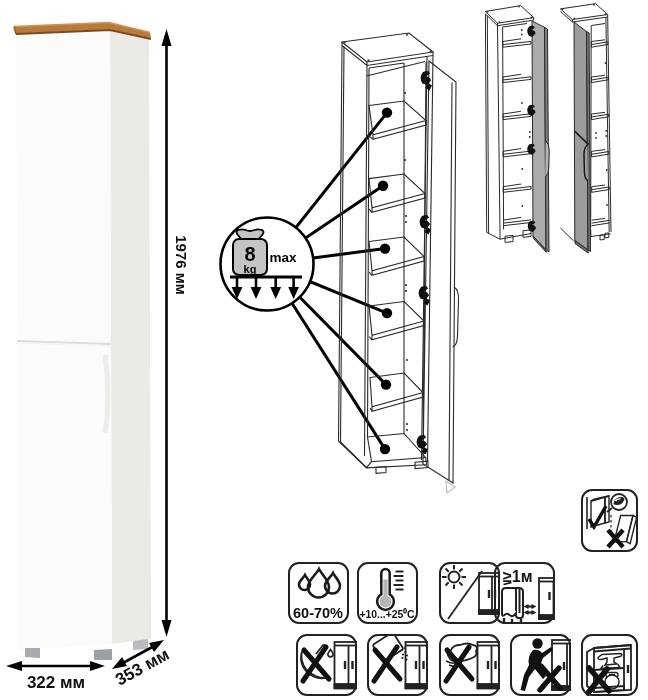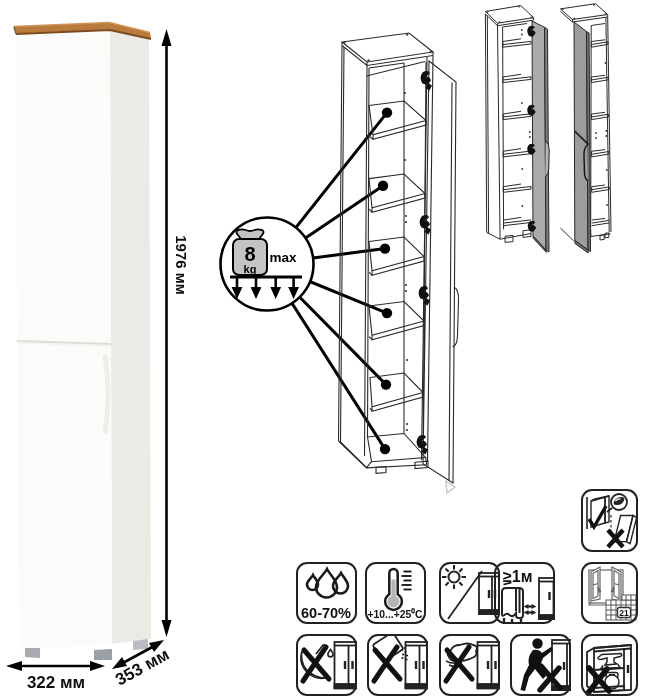--- a/index.html
+++ b/index.html
@@ -322,31 +322,31 @@
   <path d="M31,19 L26,23" stroke="#222" stroke-width="1.8"></path>
   <g transform="rotate(14 44 42)" stroke="#222" stroke-width="1.4" fill="none">
     <polygon points="36,28 48,25 48,52 36,55"></polygon>
     <polygon points="48,25 52,26 52,53 48,52"></polygon>
   </g>
   <path d="M30,26 L30,46" stroke="#222" stroke-width="1.2" stroke-dasharray="2.5,2.5" fill="none"></path>
   <path d="M27,41 L42,58 M42,41 L27,58" stroke="#111" stroke-width="4.4" fill="none"></path>
   <rect x="1" y="1" width="55" height="61" rx="10" fill="none" stroke="#222" stroke-width="2"></rect>
 </svg></div>
 
-<div class="ic" style="left:296px;top:562px"><svg width="61" height="62" viewBox="0 0 61 62">
+<div class="ic" style="left:288px;top:562px"><svg width="61" height="62" viewBox="0 0 61 62">
   <g fill="none" stroke="#1a1a1a" stroke-width="2.6">
     <path d="M31,7 C34,13 41,18 41,25 A10.5,10.5 0 1 1 20,25 C20,18 28,13 31,7 Z"></path>
     <path d="M45,11 C47,15 52,19 52,24 A7.5,7.5 0 1 1 37,24 C37,19 43,15 45,11 Z"></path>
     <path d="M17,13 C18.5,16 22,19 22,22.5 A5.5,5.5 0 1 1 11,22.5 C11,19 15.5,16 17,13 Z"></path>
   </g>
   <text x="30" y="55.5" font-size="14.5" font-weight="bold" fill="#111" text-anchor="middle">60-70%</text>
   <rect x="1" y="1" width="59" height="60" rx="10" fill="none" stroke="#222" stroke-width="2"></rect>
 </svg></div>
 
-<div class="ic" style="left:365px;top:562px"><svg width="61" height="62" viewBox="0 0 61 62">
+<div class="ic" style="left:357px;top:562px"><svg width="61" height="62" viewBox="0 0 61 62">
   <circle cx="28.5" cy="39.5" r="8.4" fill="#fff" stroke="#1a1a1a" stroke-width="2.5"></circle>
   <circle cx="28.5" cy="39.5" r="6" fill="#b5b5b5"></circle>
   <path d="M24.3,33 L24.3,11.2 A4.2,4.2 0 0 1 32.7,11.2 L32.7,33" fill="#fff" stroke="#1a1a1a" stroke-width="2.5"></path>
   <rect x="26.4" y="17.5" width="4.2" height="17" fill="#b5b5b5"></rect>
   <path d="M26.4,34 h4.2 v3 h-4.2 z" fill="#b5b5b5"></path>
   <g stroke="#1a1a1a" stroke-width="1.9">
     <line x1="38.5" y1="9.5" x2="46.5" y2="9.5"></line>
     <line x1="36.5" y1="14" x2="46.5" y2="14"></line>
     <line x1="38.5" y1="18.5" x2="46.5" y2="18.5"></line>
     <line x1="36.5" y1="23" x2="46.5" y2="23"></line>
@@ -401,40 +401,20 @@
   <g stroke="#222" stroke-width="1.8" fill="none">
     <rect x="45" y="16" width="17" height="41"></rect>
     <line x1="45" y1="19.5" x2="62" y2="19.5"></line>
     <line x1="59.5" y1="19.5" x2="59.5" y2="53"></line>
     <rect x="45" y="53" width="17" height="4" fill="#222"></rect>
     <line x1="55.5" y1="30" x2="55.5" y2="38" stroke-width="2.4"></line>
   </g>
   <rect x="1" y="1" width="59" height="60" rx="10" fill="none" stroke="#222" stroke-width="2"></rect>
 </svg></div>
 
-<div class="ic" style="left:581px;top:562px"><svg width="57" height="62" viewBox="0 0 57 62">
-  <g stroke="#666" stroke-width="1.2" fill="none">
-    <rect x="8" y="8" width="34" height="33"></rect>
-    <path d="M10,40 L8,43 L44,43 L42,40"></path>
-    <polygon points="10,10 19,5 19,37 10,39" fill="#fff"></polygon>
-    <path d="M12,11.5 L17,8.5 L17,34 L12,36.5 Z M12,23 L17,21.5"></path>
-    <path d="M17,25 l2.5,4.5 -1.5,0.5 z" fill="#888"></path>
-    <polygon points="40,10 31,5 31,37 40,39" fill="#fff"></polygon>
-    <path d="M38,11.5 L33,8.5 L33,34 L38,36.5 Z M38,23 L33,21.5"></path>
-    <path d="M33,25 l-2.5,4.5 1.5,0.5 z" fill="#888"></path>
-  </g>
-  <g stroke="#555" stroke-width="1" fill="#fff">
-    <rect x="25" y="38" width="30" height="20"></rect>
-    <rect x="41" y="33" width="14" height="5"></rect>
-    <path d="M25,43 L55,43 M25,48 L55,48 M25,53 L55,53 M30,38 L30,58 M35,38 L35,58 M40,38 L40,58 M45,33 L45,58 M50,33 L50,58"></path>
-  </g>
-  <rect x="36.5" y="45.5" width="13" height="10" rx="2" fill="#fff" stroke="#333" stroke-width="1.3"></rect>
-  <text x="43" y="53.8" font-size="8.5" font-weight="bold" fill="#111" text-anchor="middle">21</text>
-  <rect x="1" y="1" width="55" height="60" rx="10" fill="none" stroke="#222" stroke-width="2"></rect>
-</svg></div>
 
 <div class="ic" style="left:296px;top:634px"><svg width="61" height="62" viewBox="0 0 61 62">
   <g stroke="#222" stroke-width="1.8" fill="none">
     <rect x="38.5" y="8" width="23.5" height="46"></rect>
     <line x1="38.5" y1="11.5" x2="62" y2="11.5"></line>
     <line x1="52.5" y1="11.5" x2="52.5" y2="50"></line>
     <rect x="38.5" y="50" width="23.5" height="4.5" fill="#222"></rect>
     <line x1="49" y1="27" x2="49" y2="35" stroke-width="2.4"></line>
     <line x1="56.5" y1="27" x2="56.5" y2="35" stroke-width="2.4"></line>
   </g>

